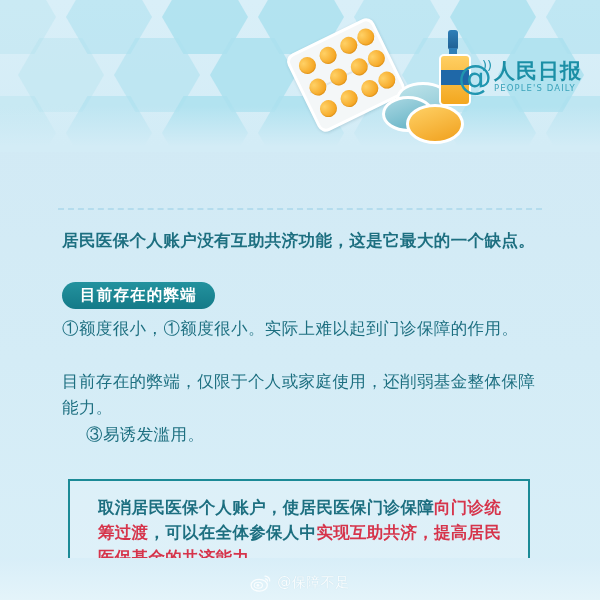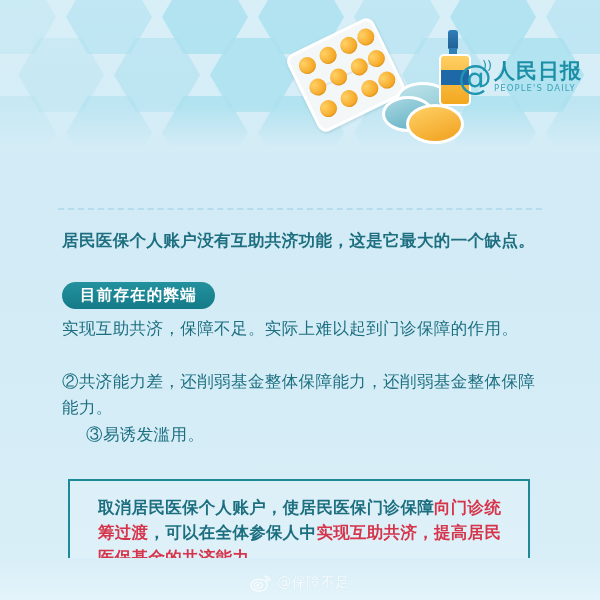--- a/index.html
+++ b/index.html
@@ -342,22 +342,22 @@
   </div>
 
   <div class="divider-dash"></div>
 
   <div class="para p-intro">居民医保个人账户没有互助共济功能，这是它最大的一个缺点。</div>
 
   <div class="badge">
     <span>目前存在的弊端</span>
   </div>
 
-  <div class="para p-i1">实现互助共济，保障不足。实际上难以起到门诊保障的作用。</div>
-  <div class="para p-i2">②共济能力差，还削弱基金整体保障能力，还削弱基金整体保障能力。</div>
+  <div class="para p-i1">①额度很小，①额度很小。实际上难以起到门诊保障的作用。</div>
+  <div class="para p-i2">目前存在的弊端，仅限于个人或家庭使用，还削弱基金整体保障能力。</div>
   <div class="para p-i3">③易诱发滥用。</div>
 
   <div class="callout">
     <div class="callout-text"><span>取消居民医保个人账户，使居民医保门诊保障</span><span class="hl">向门诊统筹过渡</span><span>，可以在全体参保人中</span><span class="hl">实现互助共济，提高居民医保基金的共济能力</span><span>。</span></div>
   </div>
 
   <div class="footer-strip"></div>
   <div class="footer-mark">
     <svg class="weibo-icon" viewBox="0 0 24 20">
       <ellipse cx="10" cy="12.5" rx="9" ry="6.5" fill="none" stroke="#ffffff" stroke-width="1.4"></ellipse>

